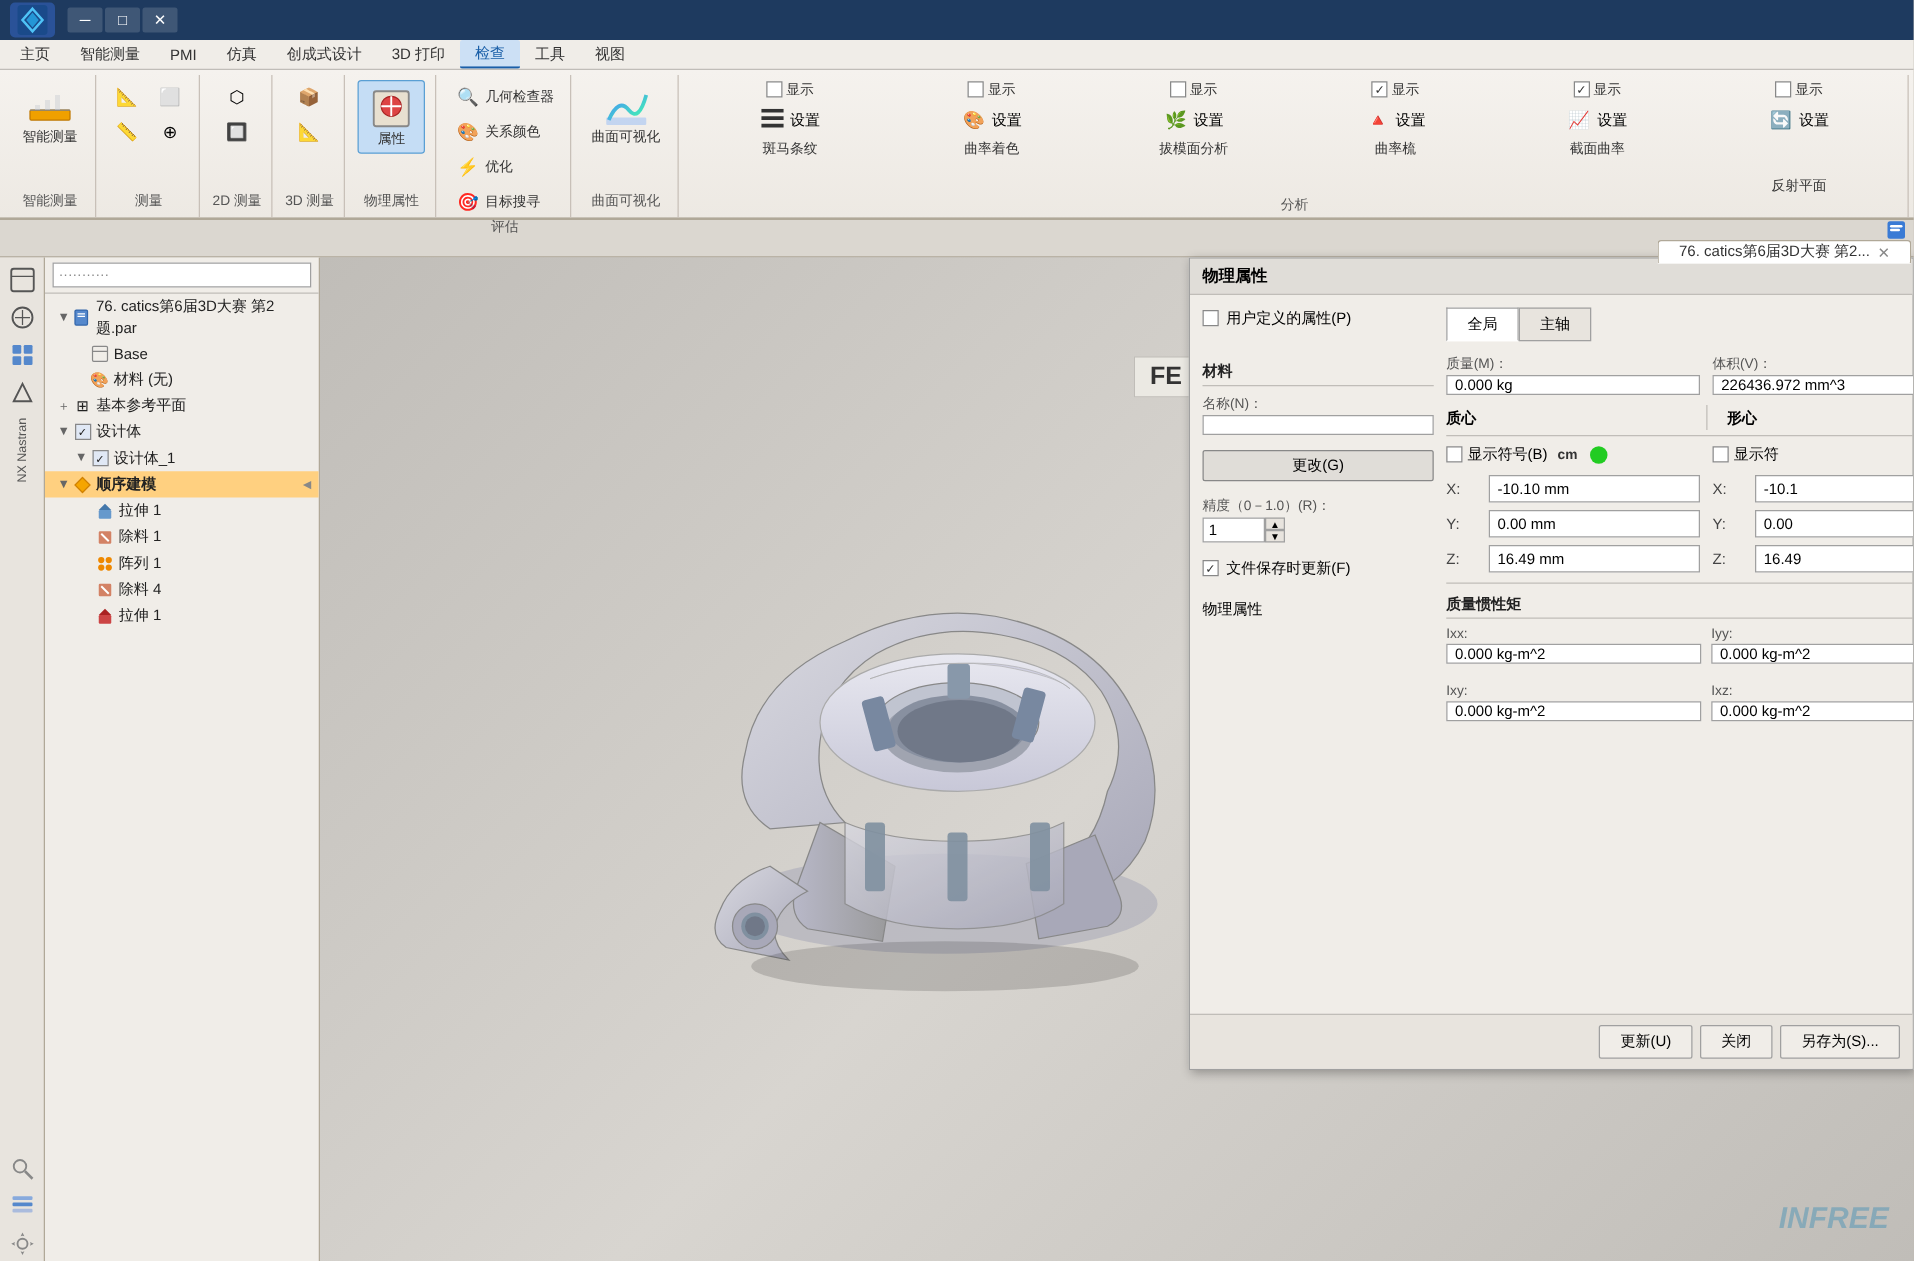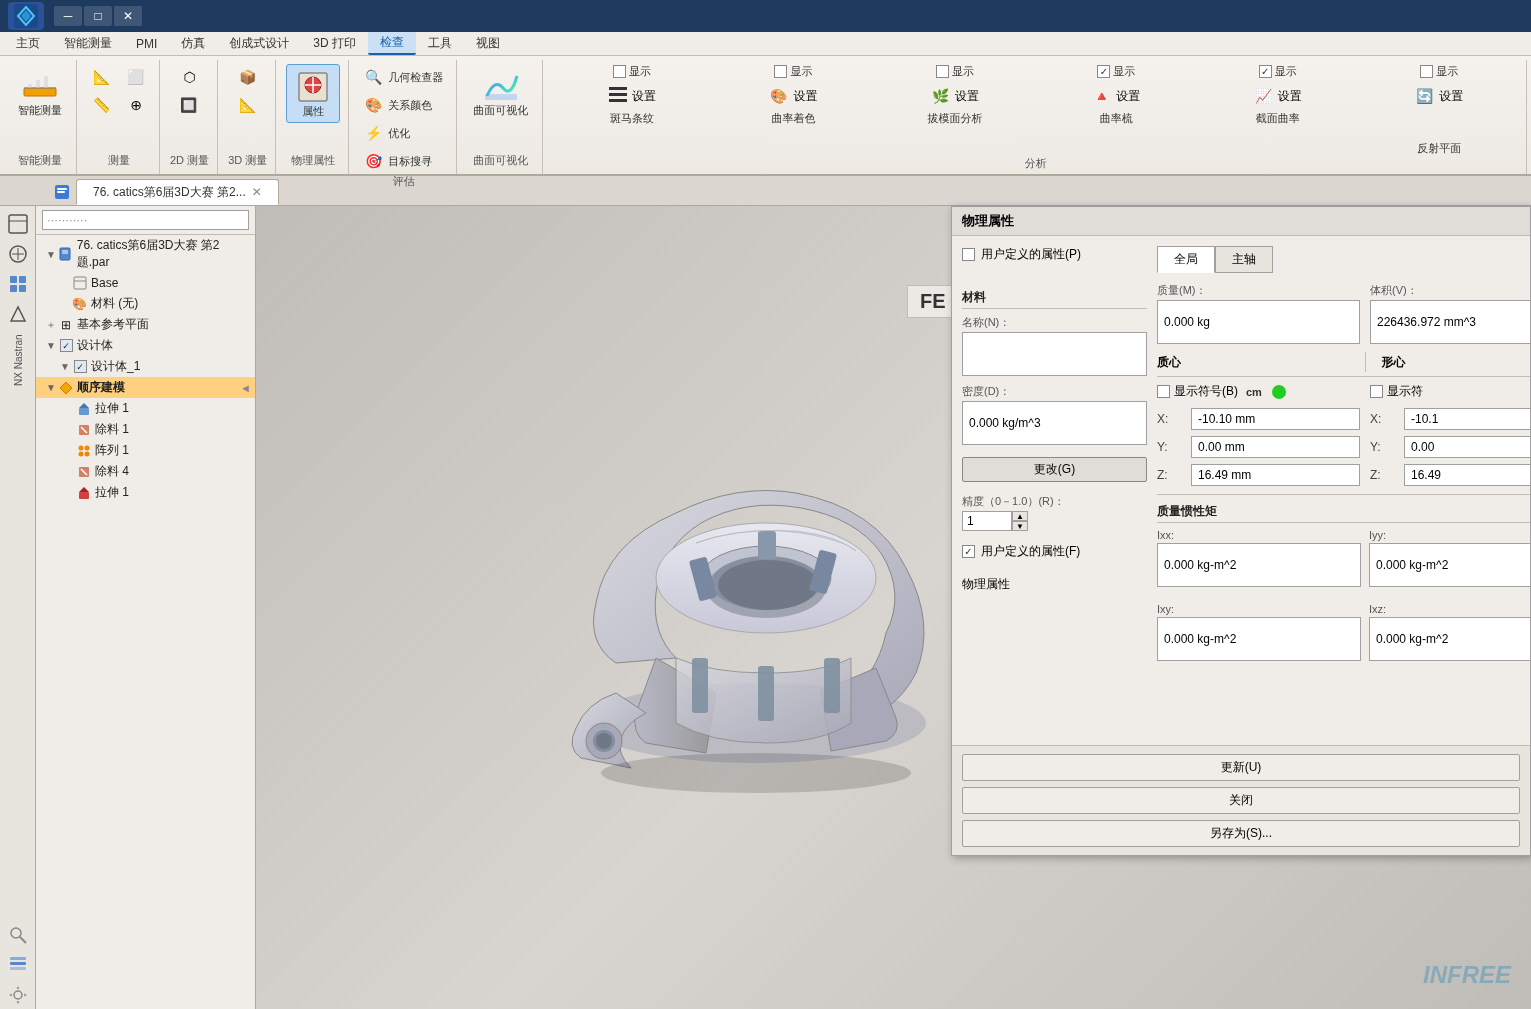--- a/index.html
+++ b/index.html
@@ -31,21 +31,21 @@
     .ribbon-btn-small .lbl-sm { font-size: 11px; color: #333; font-family: Liberation Mono, monospace; }
     .ribbon-col { display: flex; flex-direction: column; gap: 2px; }
     .active-btn { background: #c5ddf5; border-color: #5a9fd4; }
 
     
     .chk-row { display: flex; align-items: center; gap: 3px; font-size: 11px; color: #333; }
     .chk-box { width: 13px; height: 13px; border: 1px solid #888; background: white; display: flex; align-items: center; justify-content: center; font-size: 10px; }
     .chk-box.checked::after { content: '✓'; color: #333; }
 
     
-    #tabstrip { height: 30px; background: #dbd7d0; display: flex; align-items: flex-end; padding-left: 52px; border-bottom: 1px solid #b0a898; }
+    #tabstrip { height: 30px; background: #dbd7d0; display: flex; align-items: flex-end; padding-left: 40px; border-bottom: 1px solid #b0a898; flex-direction: column; }
     .tab { height: 26px; padding: 0 16px; display: flex; align-items: center; background: #e8e4de; border: 1px solid #b0a898; border-bottom: none; border-radius: 3px 3px 0 0; cursor: pointer; font-size: 12px; color: #333; margin-right: 2px; gap: 6px; }
     .tab.active { background: white; border-bottom: 1px solid white; z-index: 2; }
     .tab .close-x { font-size: 12px; color: #888; cursor: pointer; }
 
     
     #main { display: flex; height: calc(1009px - 32px - 24px - 120px - 30px); background: #c8c4bc; }
 
     
     #left-sidebar { width: 36px; background: #e8e4de; border-right: 1px solid #b0a898; display: flex; flex-direction: column; align-items: center; padding-top: 4px; gap: 2px; }
     .side-icon { width: 28px; height: 28px; display: flex; align-items: center; justify-content: center; cursor: pointer; border-radius: 2px; font-size: 16px; color: #555; }
@@ -63,30 +63,30 @@
     
     #viewport-bg { width: 100%; height: 100%; position: relative; overflow: hidden; background: linear-gradient(135deg, #c0bdb8 0%, #d8d5d0 50%, #c0bdb8 100%); }
     .model-svg { position: absolute; top: 50%; left: 40%; transform: translate(-50%, -50%); }
 
     
     #props-dialog { position: absolute; right: 0; top: 0; width: 580px; height: 650px; background: #f0ede8; border: 1px solid #a0a0a0; box-shadow: 2px 2px 8px rgba(0,0,0,0.3); display: flex; flex-direction: column; }
     .dialog-title { background: #e0ddd8; padding: 5px 10px; font-size: 13px; font-weight: bold; border-bottom: 1px solid #c0bdb8; }
     .dialog-body { flex: 1; overflow-y: auto; padding: 10px; display: flex; gap: 10px; }
     .dialog-left { width: 185px; flex-shrink: 0; }
     .dialog-right { flex: 1; }
-    .dialog-footer { padding: 8px 10px; display: flex; justify-content: flex-end; gap: 6px; border-top: 1px solid #c0bdb8; background: #e8e4de; flex-direction: column; }
+    .dialog-footer { padding: 8px 10px; display: flex; justify-content: flex-end; gap: 6px; border-top: 1px solid #c0bdb8; background: #e8e4de; }
     .dlg-btn { padding: 4px 16px; font-size: 12px; border: 1px solid #a0a0a0; background: #f0ede8; cursor: pointer; border-radius: 2px; }
     .prop-select { border: 1px solid #a0a0a0; background: white; padding: 3px 6px; font-size: 12px; width: 100%; appearance: none; }
     .section-title { font-size: 12px; font-weight: bold; color: #222; margin-bottom: 6px; padding-bottom: 2px; border-bottom: 1px solid #c0bdb8; }
     .tabs-row { display: flex; margin-bottom: 10px; }
     .dtab { padding: 4px 16px; border: 1px solid #a0a0a0; background: #e8e4de; cursor: pointer; font-size: 12px; }
     .dtab.active { background: white; border-bottom: 1px solid white; }
     .field-group { margin-bottom: 8px; }
     .field-label { font-size: 11px; color: #555; margin-bottom: 2px; }
-    .field-input { border: 1px solid #a0a0a0; background: white; padding: 14px 6px; font-size: 12px; width: 100%; }
+    .field-input { border: 1px solid #a0a0a0; background: white; padding: 0 6px; font-size: 12px; width: 100%; }
     .two-col { display: grid; grid-template-columns: 1fr 1fr; gap: 10px; }
     .val-label { font-size: 12px; color: #444; width: 30px; }
     .val-input { border: 1px solid #a0a0a0; background: white; padding: 3px 6px; font-size: 12px; flex: 1; }
     .cm-badge { font-size: 11px; font-weight: bold; color: #333; margin-left: 4px; }
     .green-dot { width: 14px; height: 14px; background: #22cc22; border-radius: 50%; display: inline-block; margin-left: 6px; }
     .section-divider { border: none; border-top: 1px solid #c0bdb8; margin: 8px 0; }
     .spinner-input { display: flex; align-items: center; }
     .spinner-input input { width: 50px; border: 1px solid #a0a0a0; padding: 2px 4px; font-size: 12px; }
     .spinner-btns { display: flex; flex-direction: column; }
     .spinner-btn { width: 16px; height: 10px; border: 1px solid #a0a0a0; background: #e8e4de; cursor: pointer; font-size: 8px; display: flex; align-items: center; justify-content: center; }
@@ -621,41 +621,37 @@
             <span>用户定义的属性(P)</span>
           </div>
 
 
           <div style="margin-top:26px;">
             <div class="section-title">材料</div>
             <div class="field-group">
               <div class="field-label">名称(N)：</div>
               <input type="text" class="field-input" value="" style="">
             </div>
-            <div class="field-group">
-              <div class="field-label">密度(D)：</div>
-              <input type="text" class="field-input" value="0.000 kg/m^3" style="">
-            </div>
             <button class="update-btn">更改(G)</button>
           </div>
 
           <div style="margin-top:12px;">
             <div class="field-label">精度（0－1.0）(R)：</div>
             <div class="spinner-input">
               <input type="text" style="width: 50px; border: 1px solid rgb(160, 160, 160); padding: 2px 4px; font-size: 12px;" value="1">
               <div class="spinner-btns">
                 <button class="spinner-btn">▲</button>
                 <button class="spinner-btn">▼</button>
               </div>
             </div>
           </div>
 
           <div style="display:flex;align-items:center;gap:6px;margin-top:12px;">
             <div class="chk-box checked"></div>
-            <span>用户定义的属性(F)</span>
+            <span>文件保存时更新(F)</span>
           </div>
 
           <div style="margin-top:16px;">
             <span>物理属性</span>
           </div>
         </div>
 
         <div class="dialog-right">
 
           <div class="tabs-row">

